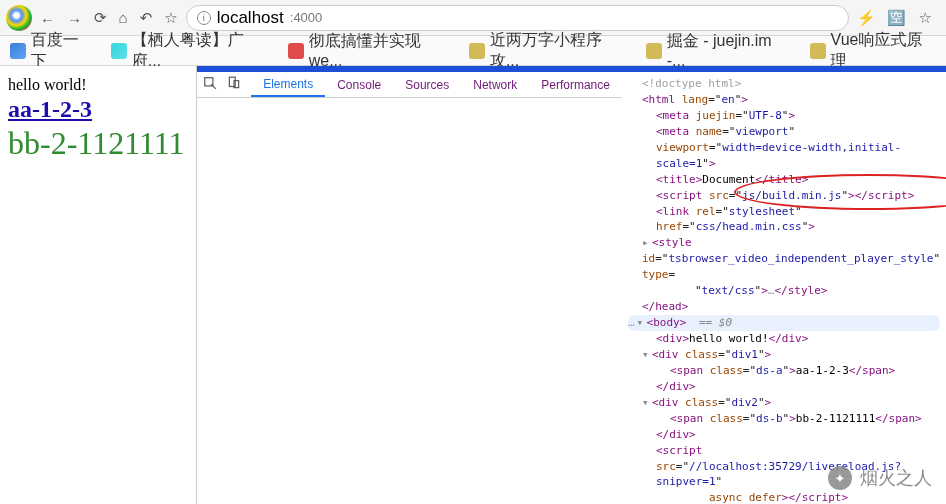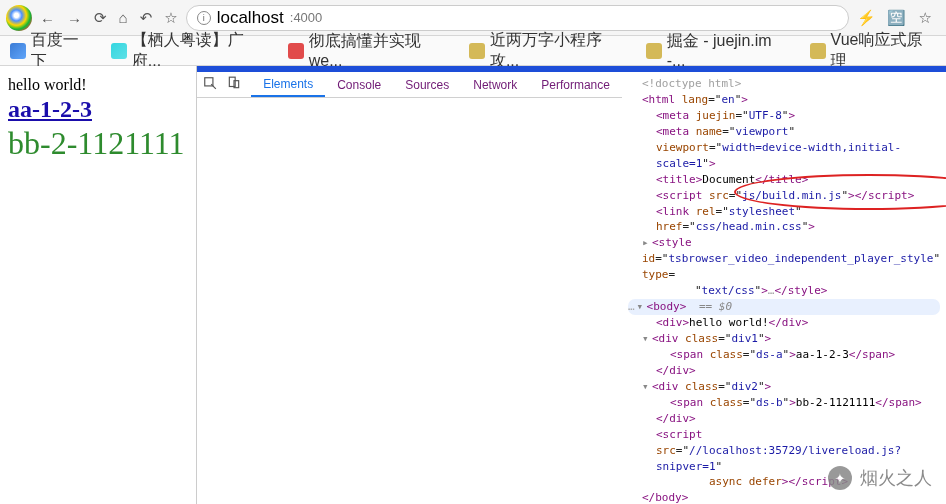--- a/index.html
+++ b/index.html
@@ -284,20 +284,21 @@
       <div class="indent2"><span class="angle">&lt;</span><span class="tag">meta</span> <span class="attr-name">name</span>="<span class="attr-val">viewport</span>" <span class="attr-name">viewport</span>="<span class="attr-val">width=device-width,initial-scale=1</span>"<span class="angle">&gt;</span></div>
 
       <div class="indent2"><span class="angle">&lt;</span><span class="tag">title</span><span class="angle">&gt;</span><span class="txt">Document</span><span class="angle">&lt;/</span><span class="tag">title</span><span class="angle">&gt;</span></div>
 
       <div class="indent2"><span class="angle">&lt;</span><span class="tag">script</span> <span class="attr-name">src</span>="<span class="attr-link">js/build.min.js</span>"<span class="angle">&gt;&lt;/</span><span class="tag">script</span><span class="angle">&gt;</span></div>
 
       <div class="indent2"><span class="angle">&lt;</span><span class="tag">link</span> <span class="attr-name">rel</span>="<span class="attr-val">stylesheet</span>" <span class="attr-name">href</span>="<span class="attr-link">css/head.min.css</span>"<span class="angle">&gt;</span></div>
 
       <div class="indent1"><span class="tri triR"></span><span class="angle">&lt;</span><span class="tag">style</span> <span class="attr-name">id</span>="<span class="attr-val">tsbrowser_video_independent_player_style</span>" <span class="attr-name">type</span>=<br>&nbsp;&nbsp;&nbsp;&nbsp;&nbsp;&nbsp;&nbsp;&nbsp;"<span class="attr-val">text/css</span>"<span class="angle">&gt;</span><span class="gray">…</span><span class="angle">&lt;/</span><span class="tag">style</span><span class="angle">&gt;</span></div>
 
+      <div class="indent1"><span class="angle">&lt;/</span><span class="tag">head</span><span class="angle">&gt;</span></div>
 
       <div class="body-hl"><span class="dotdotdot">…</span><span class="tri"></span><span class="angle">&lt;</span><span class="tag">body</span><span class="angle">&gt;</span><span class="dollar0"> == $0</span></div>
 
       <div class="indent2"><span class="angle">&lt;</span><span class="tag">div</span><span class="angle">&gt;</span><span class="txt">hello world!</span><span class="angle">&lt;/</span><span class="tag">div</span><span class="angle">&gt;</span></div>
 
       <div class="indent1"><span class="tri"></span><span class="angle">&lt;</span><span class="tag">div</span> <span class="attr-name">class</span>="<span class="attr-val">div1</span>"<span class="angle">&gt;</span></div>
 
       <div class="indent3"><span class="angle">&lt;</span><span class="tag">span</span> <span class="attr-name">class</span>="<span class="attr-val">ds-a</span>"<span class="angle">&gt;</span><span class="txt">aa-1-2-3</span><span class="angle">&lt;/</span><span class="tag">span</span><span class="angle">&gt;</span></div>
 
       <div class="indent2"><span class="angle">&lt;/</span><span class="tag">div</span><span class="angle">&gt;</span></div>

